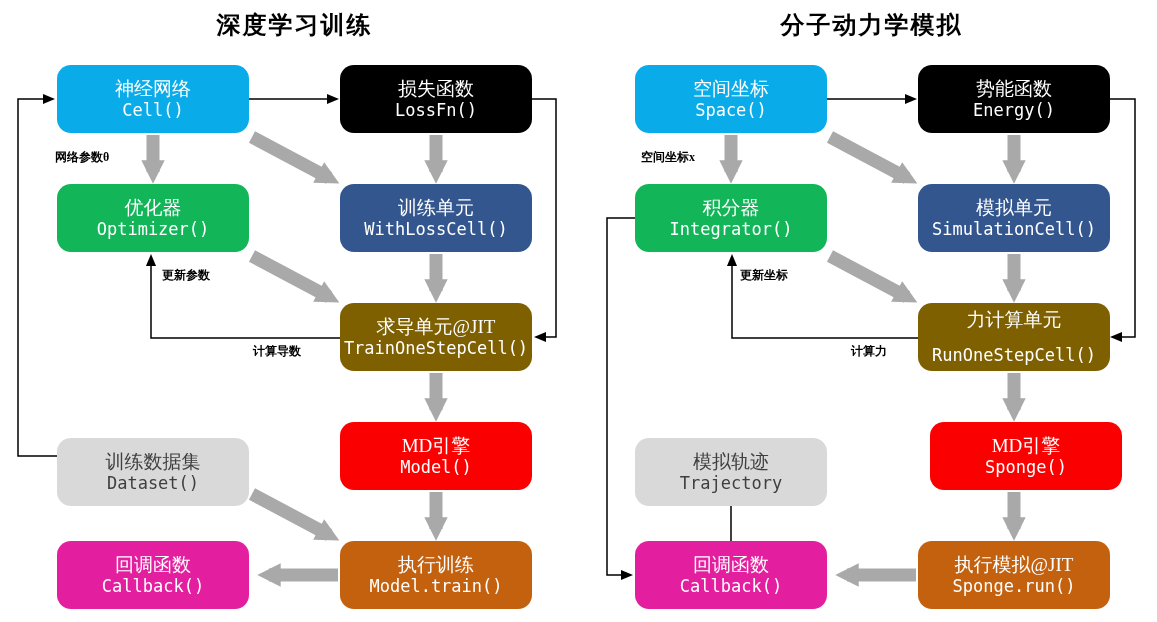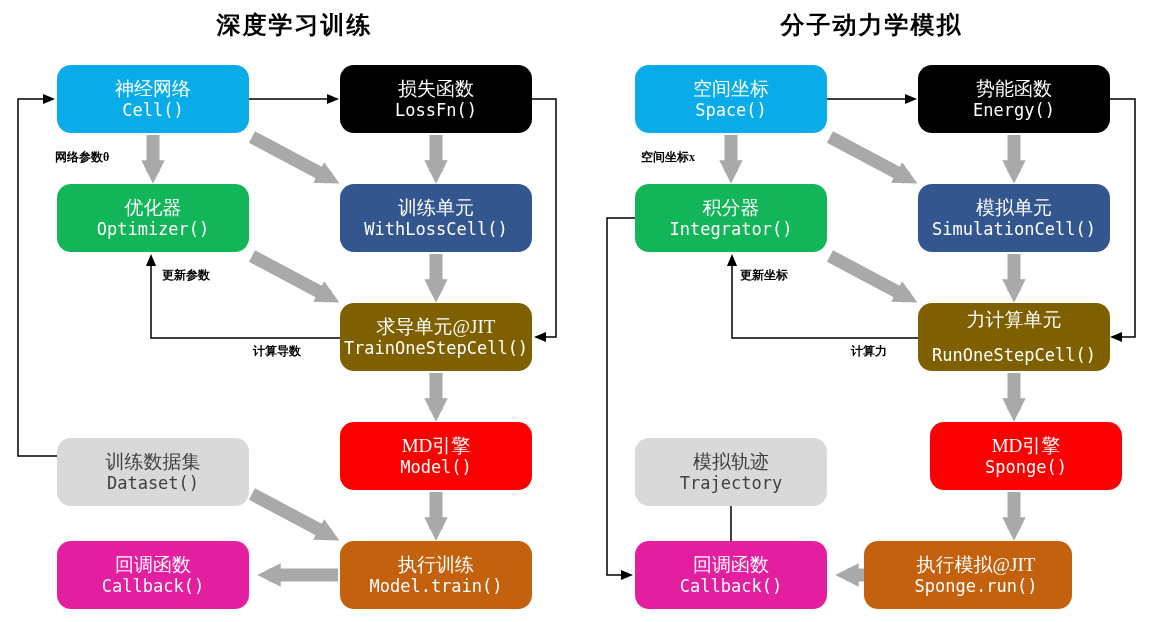--- a/index.html
+++ b/index.html
@@ -46,21 +46,21 @@
   #b-callback    {left:57px; top:541px;}
   #b-modeltrain  {left:340px;top:541px;}
   #b-space       {left:635px;top:65px;}
   #b-energy      {left:918px;top:65px;}
   #b-integrator  {left:635px;top:184px;}
   #b-simcell     {left:918px;top:184px;}
   #b-runonestep  {left:918px;top:303px;gap:14px;}
   #b-trajectory  {left:635px;top:422px;}
   #b-sponge      {left:918px;top:422px;margin-left:12px;}
   #b-callback2   {left:635px;top:541px;}
-  #b-spongerun   {left:864px;top:541px;padding-left:16px;}
+  #b-spongerun   {left:918px;top:541px;}
   .flowlabel{
     position:absolute;z-index:3;
     font-size:12px;font-weight:bold;color:#000;white-space:nowrap;
   }
   #l-network-params{left:55px; top:149px;}
   #l-update-params {left:162px;top:267px;}
   #l-compute-grad  {left:253px;top:343px;}
   #l-space-coord   {left:641px;top:149px;}
   #l-update-coord  {left:740px;top:267px;}
   #l-compute-force {left:851px;top:343px;}

